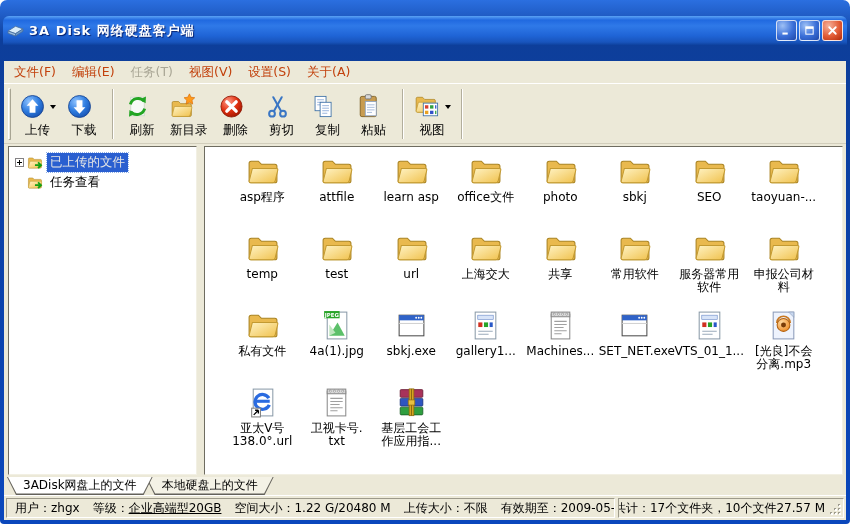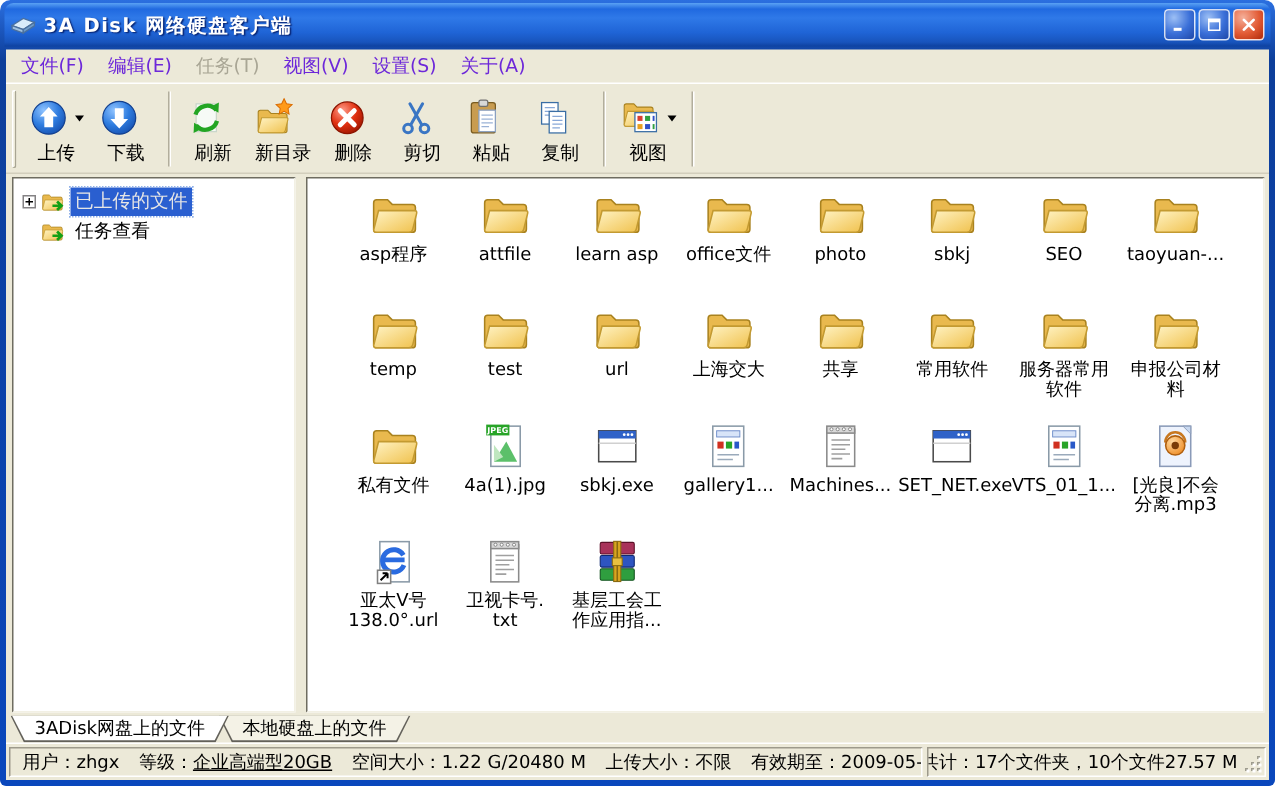--- a/index.html
+++ b/index.html
@@ -2,37 +2,37 @@
 <html><head>
 <meta charset="utf-8">
 <style>
   html,body{margin:0;padding:0}
   body{width:850px;height:524px;overflow:hidden;font-family:"DejaVu Sans","Liberation Sans",sans-serif;background:#fff}
   *{box-sizing:border-box}
   button{font-family:inherit}
 
   .window{width:850px;height:524px;padding:0 4px 4px;border-radius:7px 7px 4px 4px;overflow:hidden;
     display:flex;flex-direction:column;background:linear-gradient(180deg,#2b6fe0 0,#0d3e9a 40px,#0a47bc 100%)}
-  .titlebar{height:29px;flex:none;display:flex;align-items:center;gap:5px;padding:0 2px 0 4px;margin:2px -1px;
+  .titlebar{height:29px;flex:none;display:flex;align-items:center;gap:5px;padding:0 2px 0 4px;margin:16px -1px;
     background:linear-gradient(180deg,#5aa2f4 0%,#2069e0 14%,#2f79e8 34%,#1f64d6 68%,#1854bc 90%,#0e419e 100%);
     border-radius:6px 6px 0 0}
   .title-icon{width:17px;height:17px;flex:none}
   .title-text{color:#fff;font-weight:bold;font-size:13px;letter-spacing:1px;flex:1;
     text-shadow:1px 1px 1px rgba(0,20,90,.85);white-space:nowrap;overflow:hidden}
   .win-controls{display:flex;gap:2px;padding-right:2px}
   .win-btn{width:21px;height:21px;padding:0;border:1px solid rgba(255,255,255,.8);border-radius:3px;
     display:flex;align-items:center;justify-content:center;cursor:default}
   .btn-blue{background:radial-gradient(circle at 30% 25%,#9dc0f5,#3a6fd8 55%,#1e47a8)}
   .btn-red{background:radial-gradient(circle at 30% 25%,#f5b09a,#e25b35 55%,#b02a0a)}
   .ctl-icon{width:13px;height:13px}
 
   .app-body{flex:1;display:flex;flex-direction:column;background:#ECE9D8;min-height:0}
 
   .menubar{height:22px;flex:none;display:flex;align-items:center;padding-left:2px;font-size:12.5px}
-  .menu-item{padding:3px 8px;color:#6d28d9;cursor:default;white-space:nowrap}
+  .menu-item{padding:3px 8px;color:#c2410c;cursor:default;white-space:nowrap}
   .menu-item.disabled{color:#a9a695}
 
   .toolbar{height:61px;flex:none;display:flex;align-items:center;padding:2px 2px;
     border-top:1px solid #fff;border-bottom:1px solid #d2cebc}
   .gripper{width:3px;height:52px;margin:0 3px 0 2px;background:#ECE9D8;border:1px solid;
     border-color:#fff #a8a593 #a8a593 #fff;border-radius:2px;flex:none}
   .tb-list{display:flex;align-items:center;height:100%}
   .tb-btn{display:flex;flex-direction:column;justify-content:center;min-width:46px;height:56px;
     padding:2px 5px 1px;background:transparent;border:none;font-size:12.5px;gap:1px;cursor:default}
   .tb-top{display:flex;align-items:center;height:31px}
@@ -356,32 +356,32 @@
             <span class="tb-top">
               <svg class="tb-icon">
                 <use href="#i-cut"></use>
               </svg>
             </span>
             <span class="tb-label">剪切</span>
           </button>
           <button class="tb-btn">
             <span class="tb-top">
               <svg class="tb-icon">
+                <use href="#i-copy"></use>
+              </svg>
+            </span>
+            <span class="tb-label">复制</span>
+          </button>
+          <button class="tb-btn">
+            <span class="tb-top">
+              <svg class="tb-icon">
                 <use href="#i-paste"></use>
               </svg>
             </span>
             <span class="tb-label">粘贴</span>
-          </button>
-          <button class="tb-btn">
-            <span class="tb-top">
-              <svg class="tb-icon">
-                <use href="#i-copy"></use>
-              </svg>
-            </span>
-            <span class="tb-label">复制</span>
           </button>
           <button class="tb-btn sep">
             
             
           </button>
           <button class="tb-btn has-drop">
             <span class="tb-top">
               <svg class="tb-icon">
                 <use href="#i-view"></use>
               </svg>

